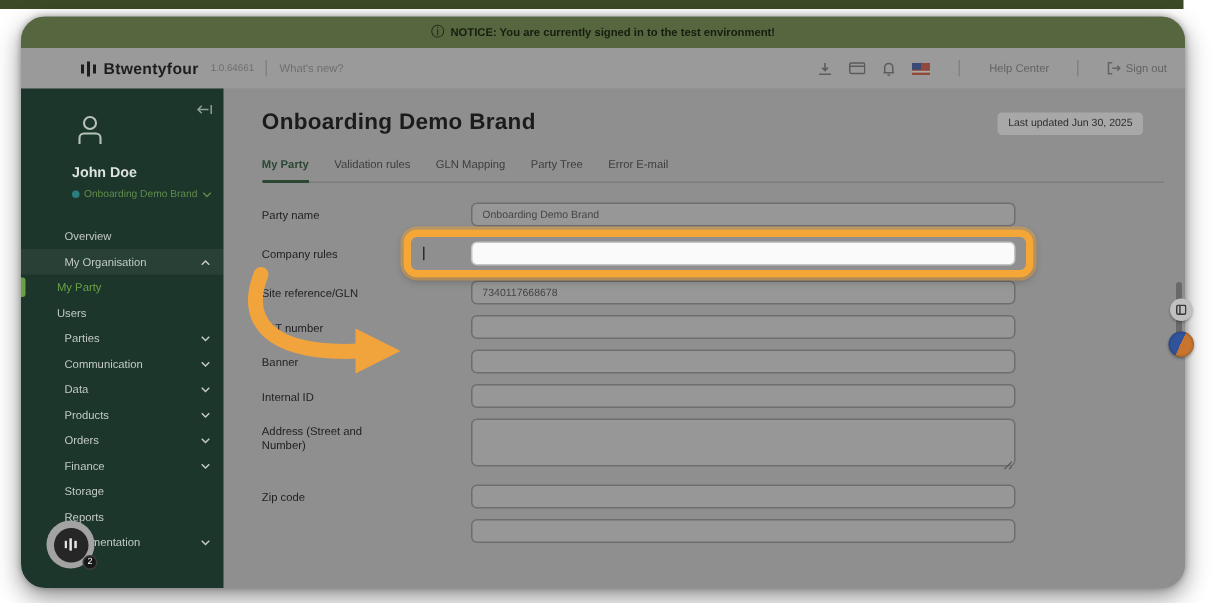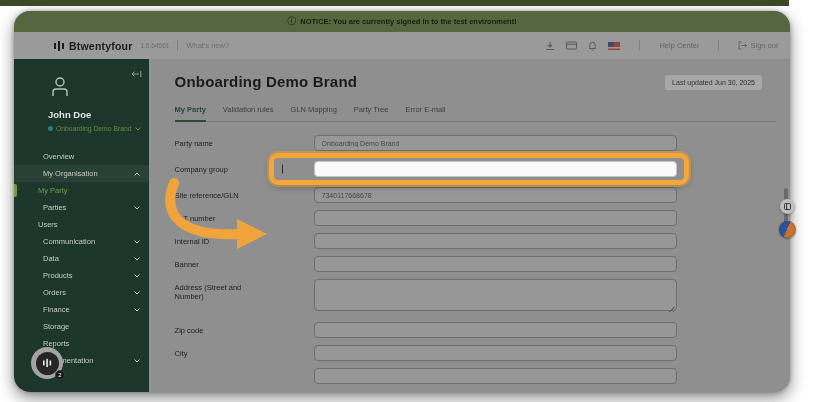--- a/index.html
+++ b/index.html
@@ -193,31 +193,31 @@
             <span class="chev">
                 <svg width="6" height="4" viewBox="0 0 6 4" fill="none" stroke="#c3ccc3" stroke-width="1">
                   <path d="M0.5 3.5L3 1l2.5 2.5"></path>
                 </svg>
               </span>
           </div>
           <div class="nav-item child active">
               <span class="active-bar"></span>
               <span>My Party</span>
             </div>
-          <div class="nav-item">
-              <span>Parties</span>
-            <span class="chev">
-                <svg width="6" height="4" viewBox="0 0 6 4" fill="none" stroke="#c3ccc3" stroke-width="1">
-                  <path d="M0.5 0.5L3 3l2.5-2.5"></path>
-                </svg>
-              </span>
-          </div>
           <div class="nav-item child">
               <span>Users</span>
             </div>
+          <div class="nav-item">
+              <span>Parties</span>
+            <span class="chev">
+                <svg width="6" height="4" viewBox="0 0 6 4" fill="none" stroke="#c3ccc3" stroke-width="1">
+                  <path d="M0.5 0.5L3 3l2.5-2.5"></path>
+                </svg>
+              </span>
+          </div>
           <div class="nav-item">
               <span>Communication</span>
             <span class="chev">
                 <svg width="6" height="4" viewBox="0 0 6 4" fill="none" stroke="#c3ccc3" stroke-width="1">
                   <path d="M0.5 0.5L3 3l2.5-2.5"></path>
                 </svg>
               </span>
           </div>
           <div class="nav-item">
               <span>Data</span>
@@ -293,63 +293,59 @@
           <div class="tab">Error E-mail</div>
         </div>
 
         <div class="form">
           <div class="form-row">
             <label class="form-label">Party name</label>
             <input class="form-input" value="Onboarding Demo Brand" style="">
           </div>
 
           <div class="form-row row-highlight">
-            <label class="form-label">Company group</label>
+            <label class="form-label">Company rules</label>
             <input class="form-input" value="" style="">
             <span class="caret"></span>
             <span class="spotlight"></span>
           </div>
 
           <div class="form-row">
             <label class="form-label">Site reference/GLN</label>
             <input class="form-input" value="7340117668678" style="">
           </div>
 
           <div class="form-row">
             <label class="form-label">VAT number</label>
             <input class="form-input" value="" style="">
           </div>
 
           <div class="form-row">
+            <label class="form-label">Banner</label>
+            <input class="form-input" value="" style="">
+          </div>
+
+          <div class="form-row">
             <label class="form-label">Internal ID</label>
-            <input class="form-input" value="" style="">
-          </div>
-
-          <div class="form-row">
-            <label class="form-label">Banner</label>
             <input class="form-input" value="" style="">
           </div>
 
           <div class="form-row ta">
             <label class="form-label" style="margin-top:4px;">Address (Street and Number)</label>
             <span class="ta-wrap">
               <textarea class="form-input" style=""></textarea>
               <span class="resize-corner"></span>
             </span>
           </div>
 
           <div class="form-row">
             <label class="form-label">Zip code</label>
             <input class="form-input" value="" style="">
           </div>
 
-          <div class="form-row">
-            <label class="form-label">City</label>
-            <input class="form-input" value="" style="">
-          </div>
 
           <div class="form-row">
             <label class="form-label"></label>
             <input class="form-input" style="">
           </div>
         </div>
       </div>
 
       <div class="arrow-layer">
         <svg width="160" height="84" viewBox="0 0 160 84">

